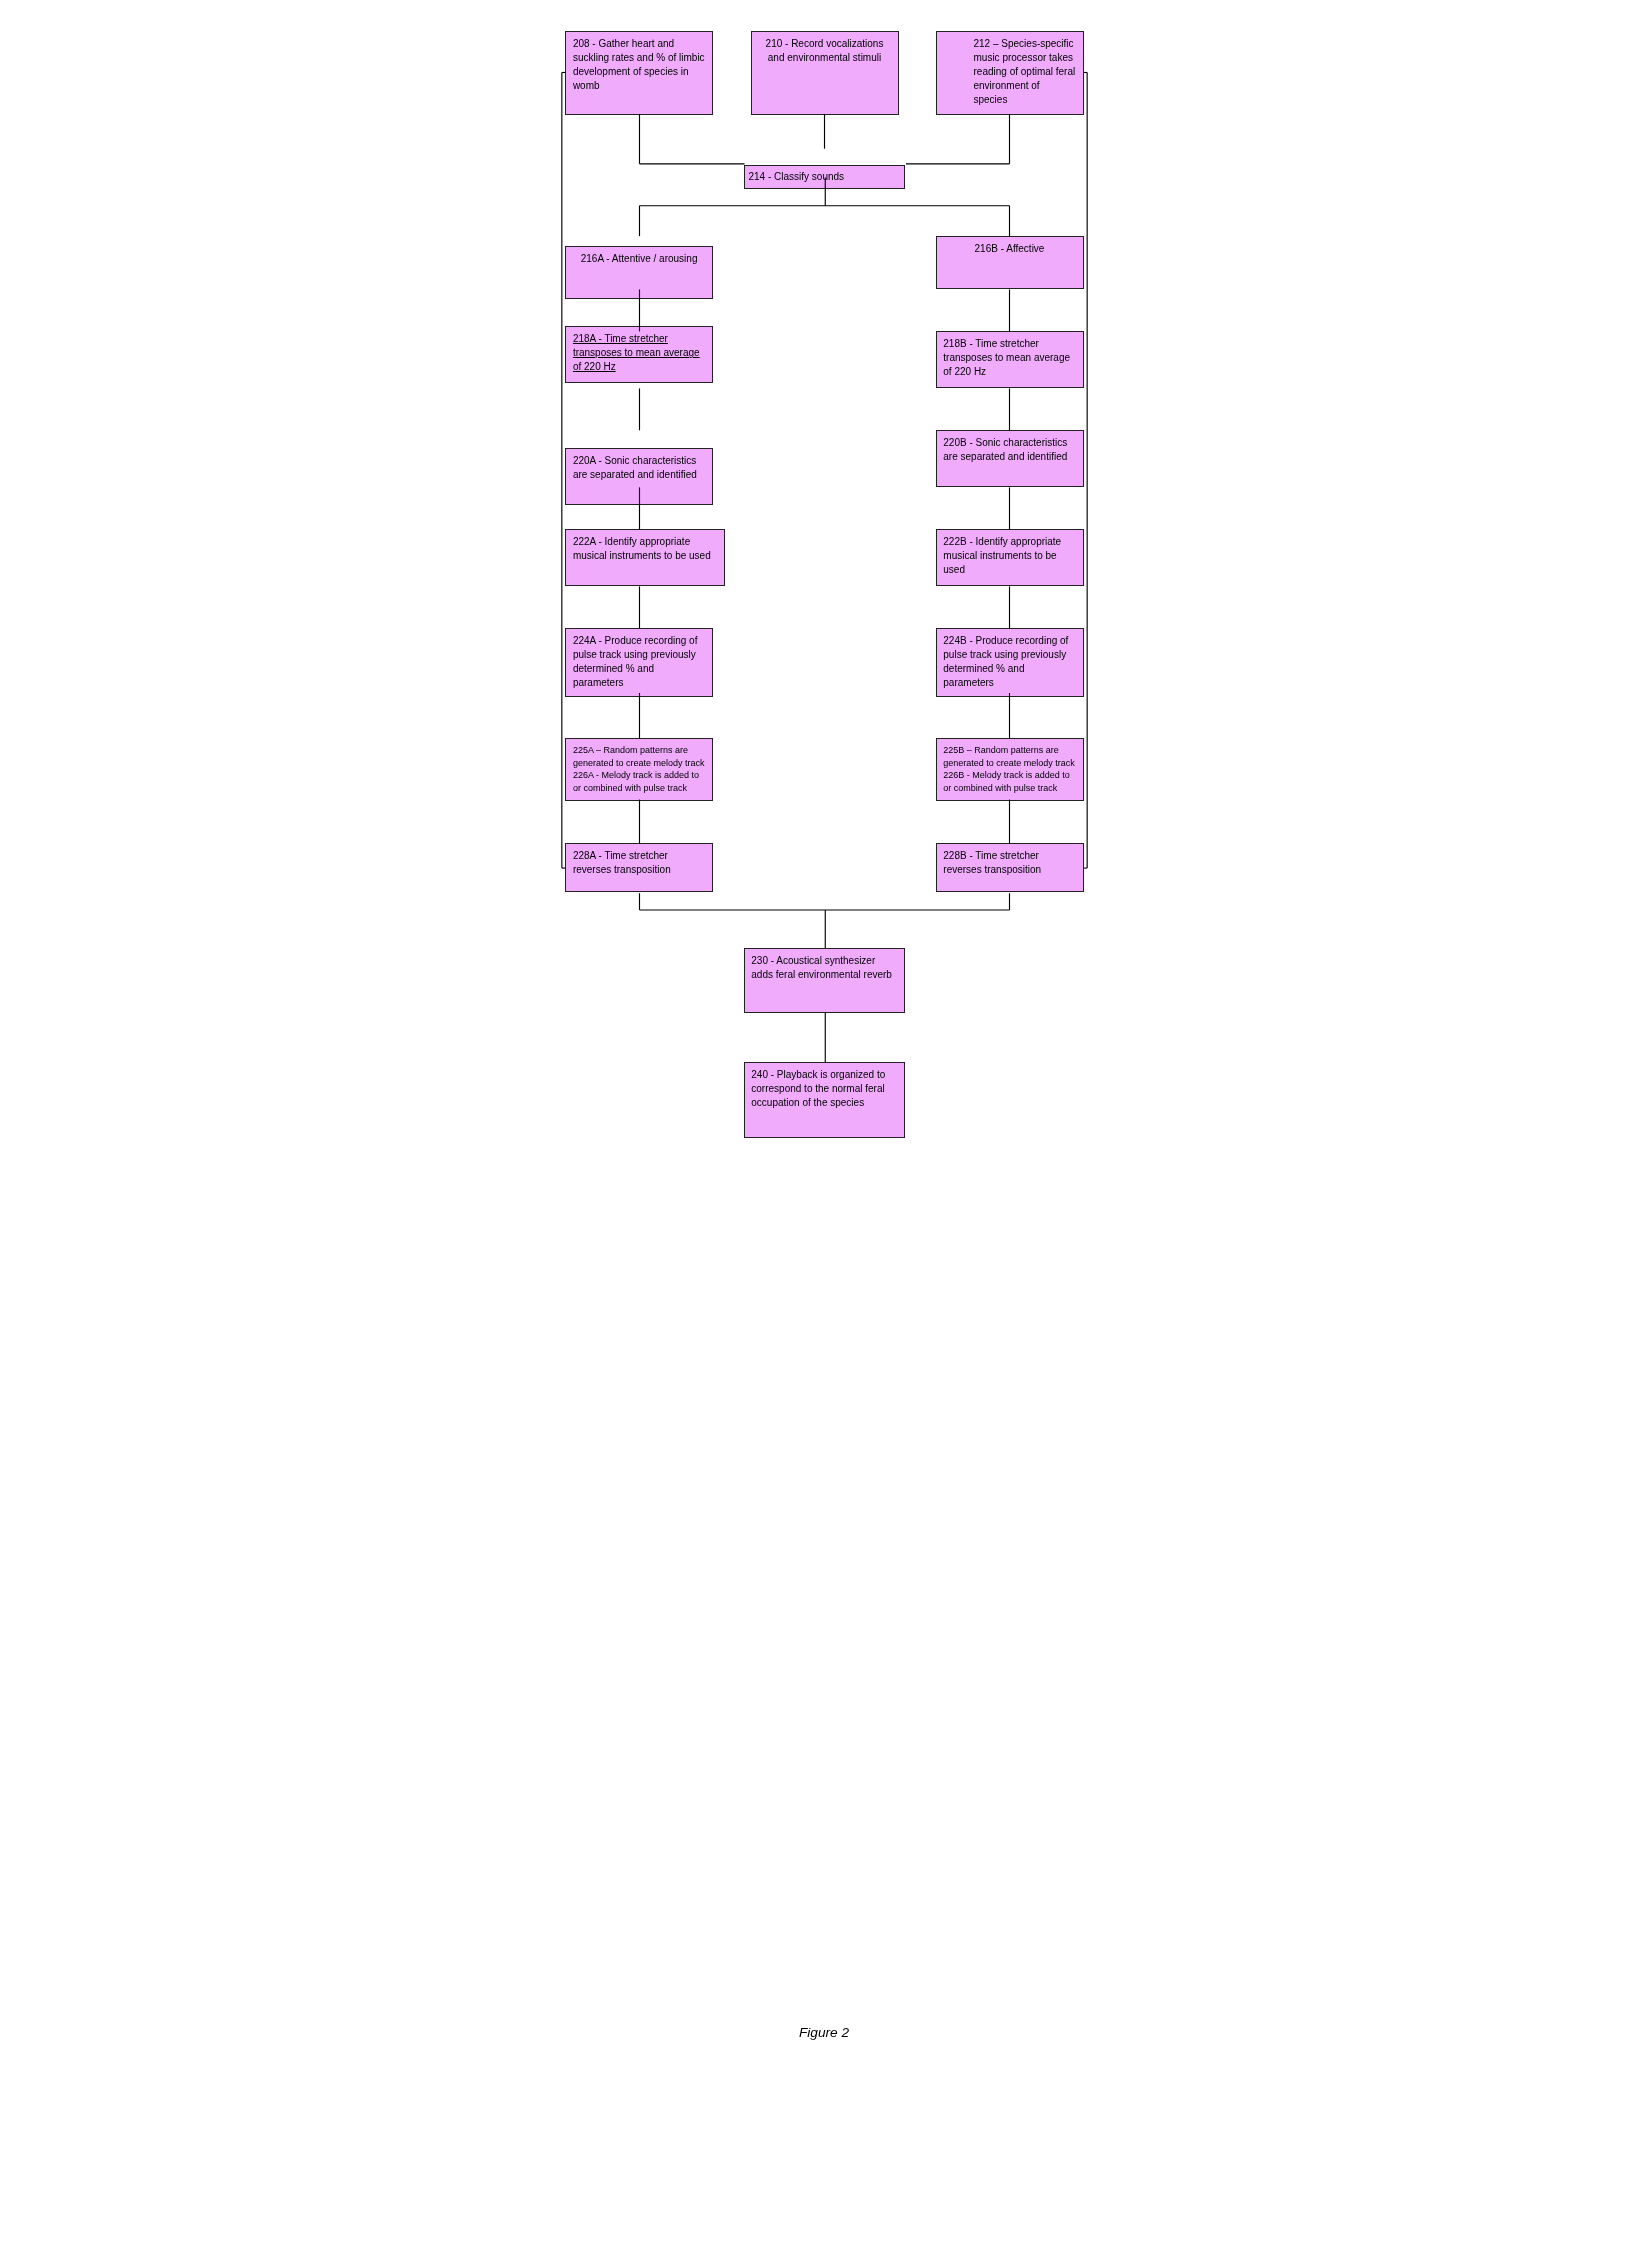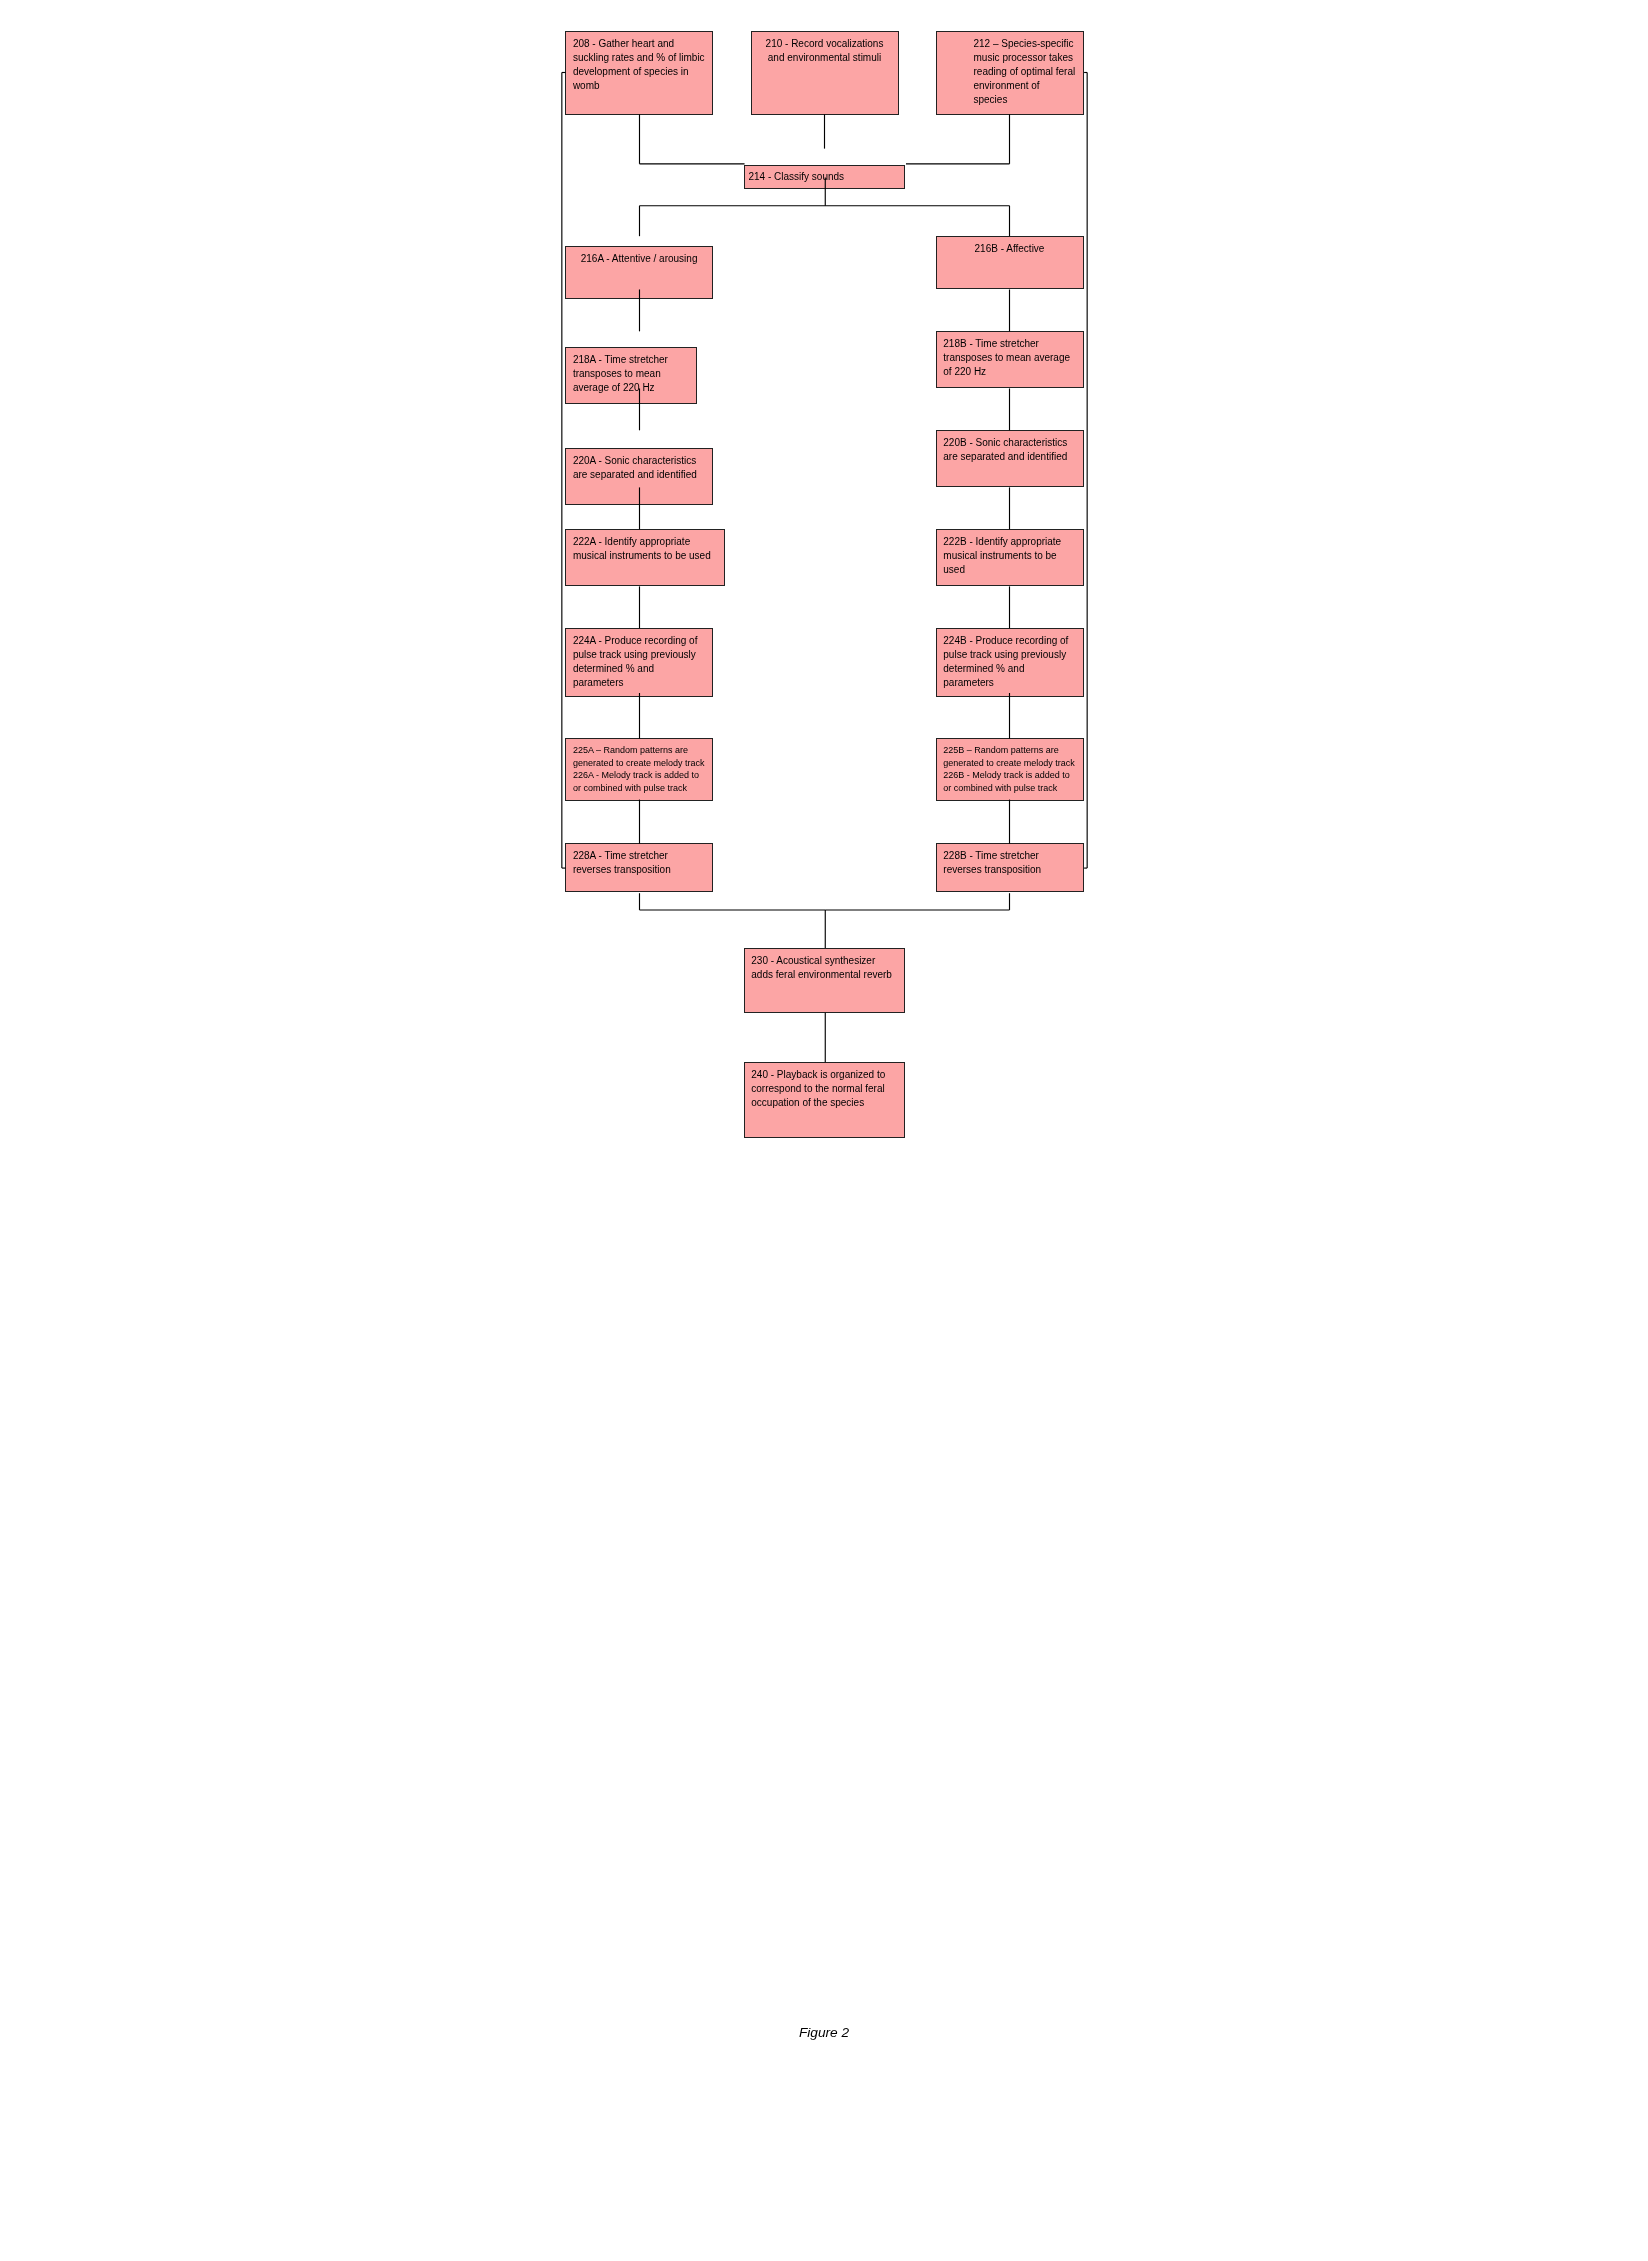--- a/index.html
+++ b/index.html
@@ -31,21 +31,21 @@
       overflow: visible;
     }
     .main-wrapper {
       position: relative;
       width: 533px;
     }
     
     .fc-box {
       border: 1.1px solid #222;
       padding: 5.3px 6.8px;
-      background: #fca5a5;
+      background: #f0abfc;
       text-align: left;
       line-height: 1.4;
       font-size: 10px;
       position: absolute;
     }
   </style>
 </head>
 <body>
 
 <div class="diagram-container">
@@ -68,21 +68,21 @@
     </div>
 
     <div class="fc-box" style="left:7.6px; top:213px; width:148px; min-height:53px; text-align:center;margin-top:10px;">
       <span>216A - Attentive / arousing</span>
     </div>
 
     <div class="fc-box" style="left:378px; top:213px; width:148px; min-height:53px; text-align:center;">
       <span>216B - Affective</span>
     </div>
 
-    <div class="fc-box" style="left:7.6px; top:324px; width:132px; min-height:57px;">
+    <div class="fc-box" style="left:7.6px; top:303px; width:148px; min-height:57px;text-decoration:underline;">
       <span>218A - Time stretcher transposes to mean average of 220 Hz</span>
     </div>
 
     <div class="fc-box" style="left:378px; top:308px; width:148px; min-height:57px;">
       <span>218B - Time stretcher transposes to mean average of 220 Hz</span>
     </div>
 
     <div class="fc-box" style="left:7.6px; top:407px; width:148px; min-height:57px;margin-top:18px;">
       <span>220A - Sonic characteristics are separated and identified</span>
     </div>

